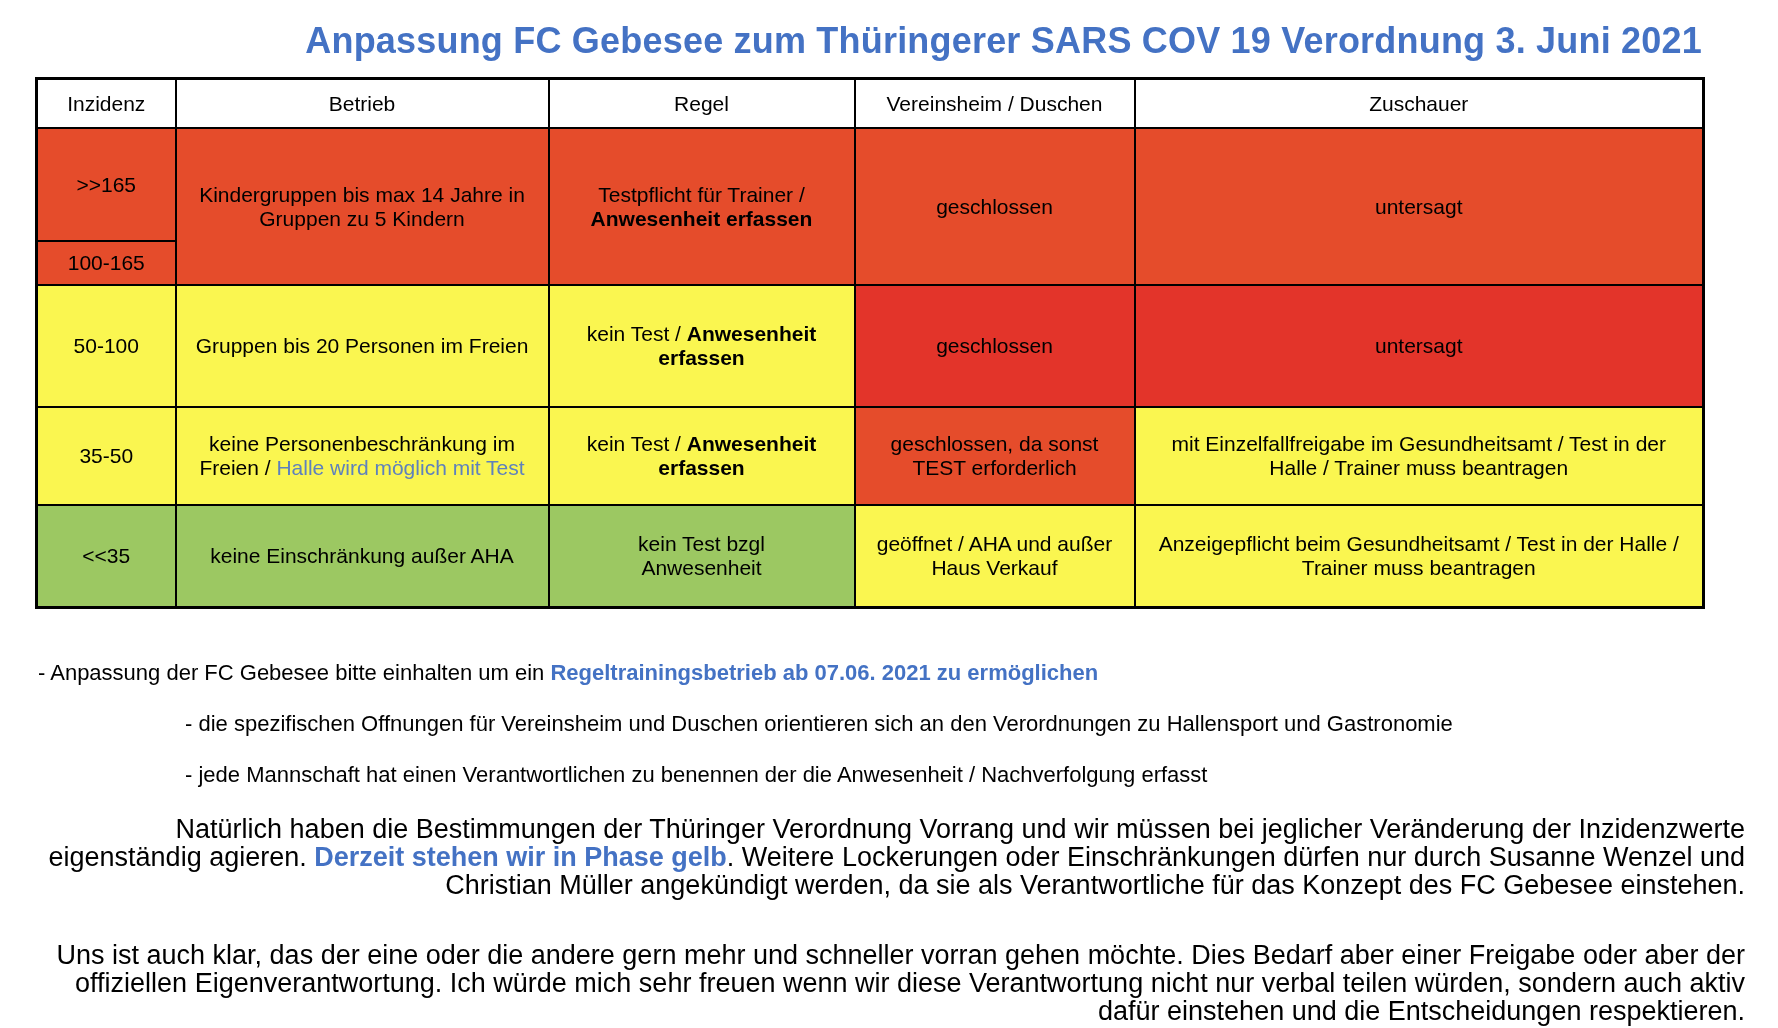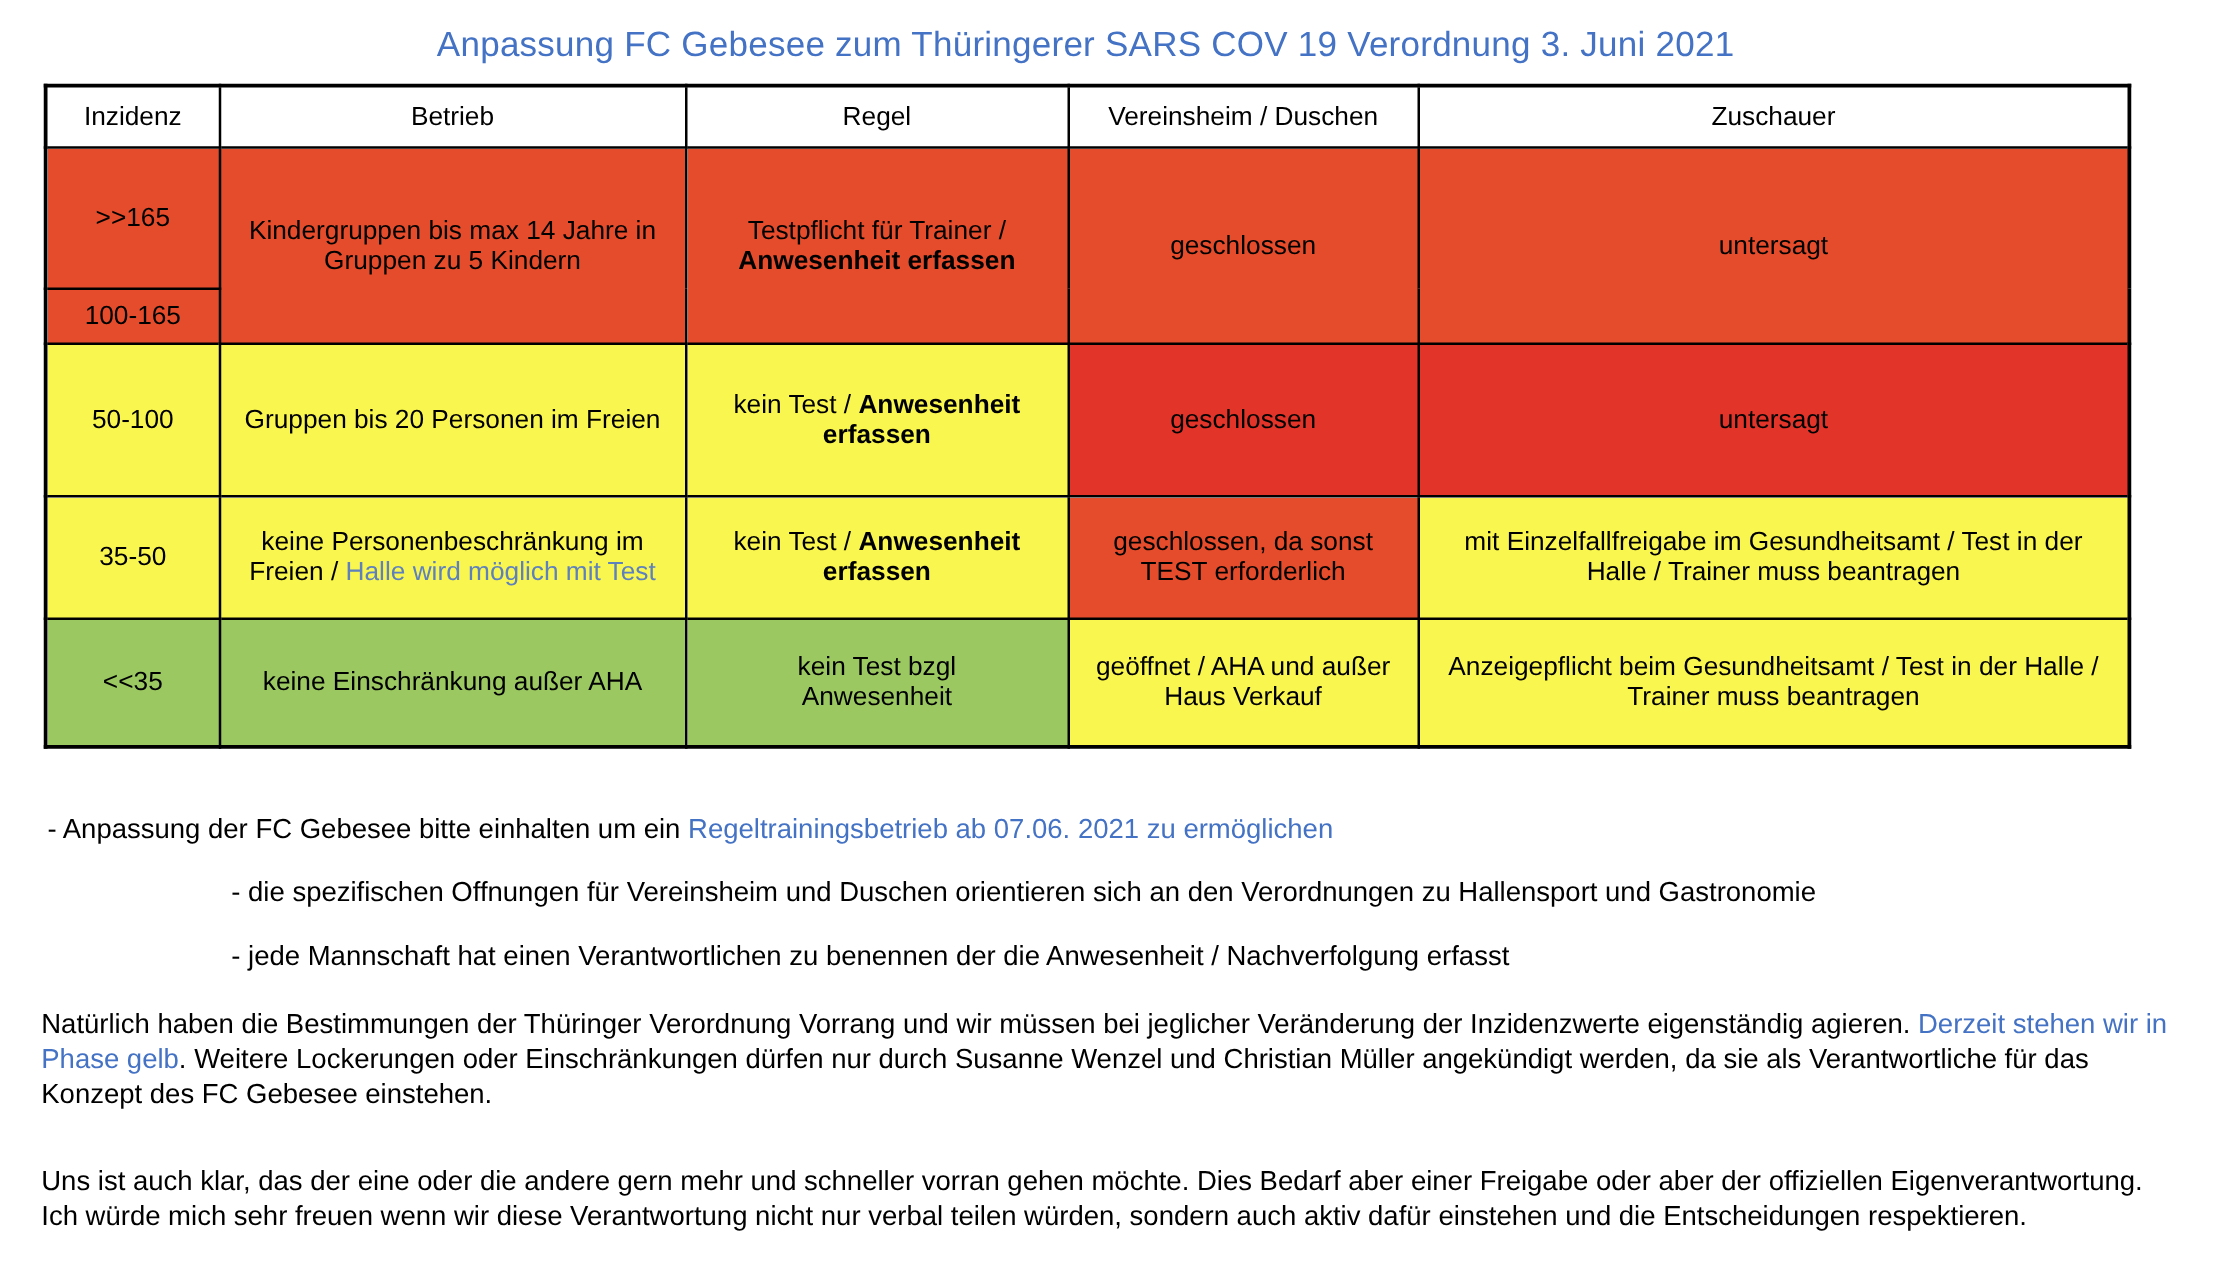--- a/index.html
+++ b/index.html
@@ -10,23 +10,23 @@
     background: #ffffff;
     font-family: "Liberation Sans", "DejaVu Sans", sans-serif;
     color: #000000;
     overflow: hidden;
   }
   .page { position: relative; width: 1778px; height: 1028px; }
 
   .title {
     margin: 20px 0 0 35px;
     width: 1667px;
-    text-align: center;
-    font-size: 28px;
-    font-weight: normal;
+    text-align: right;
+    font-size: 36px;
+    font-weight: bold;
     color: var(--title_blue, #4472C4);
     letter-spacing: 0.2px;
   }
 
   table.rules {
     border-collapse: collapse;
     table-layout: fixed;
     margin: 15px 0 0 35px;
     width: 1667px;
     border: 3px solid #000000;
@@ -51,31 +51,32 @@
   tr.r4   td { height: 96px; }
 
   .bg-orange { background: var(--orange, #E54C2B); }
   .bg-red    { background: var(--red, #E3342A); }
   .bg-yellow { background: var(--yellow, #FAF650); }
   .bg-green  { background: var(--green, #9CC862); }
 
   .blk { display: block; }
   .bold { font-weight: bold; }
   .cell-blue { color: var(--table_blue, #5E81BD); }
-  .blue-bold { color: var(--title_blue, #4472C4); font-weight: normal; }
+  .blue-bold { color: var(--title_blue, #4472C4); font-weight: bold; }
 
   .notes { margin: 50px 0 0 38px; font-size: 22px; line-height: 28px; }
   .note { margin-bottom: 23px; }
   .note.sub { margin-left: 147px; }
 
   .para {
     margin: 26px 0 0 33px;
     width: 1712px;
-    font-size: 22px;
+    font-size: 27px;
     line-height: 28px;
+    text-align: right;
   }
   .para.p2 { margin-top: 42px; }
 </style>
 </head>
 <body>
 
 <div class="page">
 
   <div class="title">Anpassung FC Gebesee zum Thüringerer SARS COV 19 Verordnung 3. Juni 2021</div>
 

